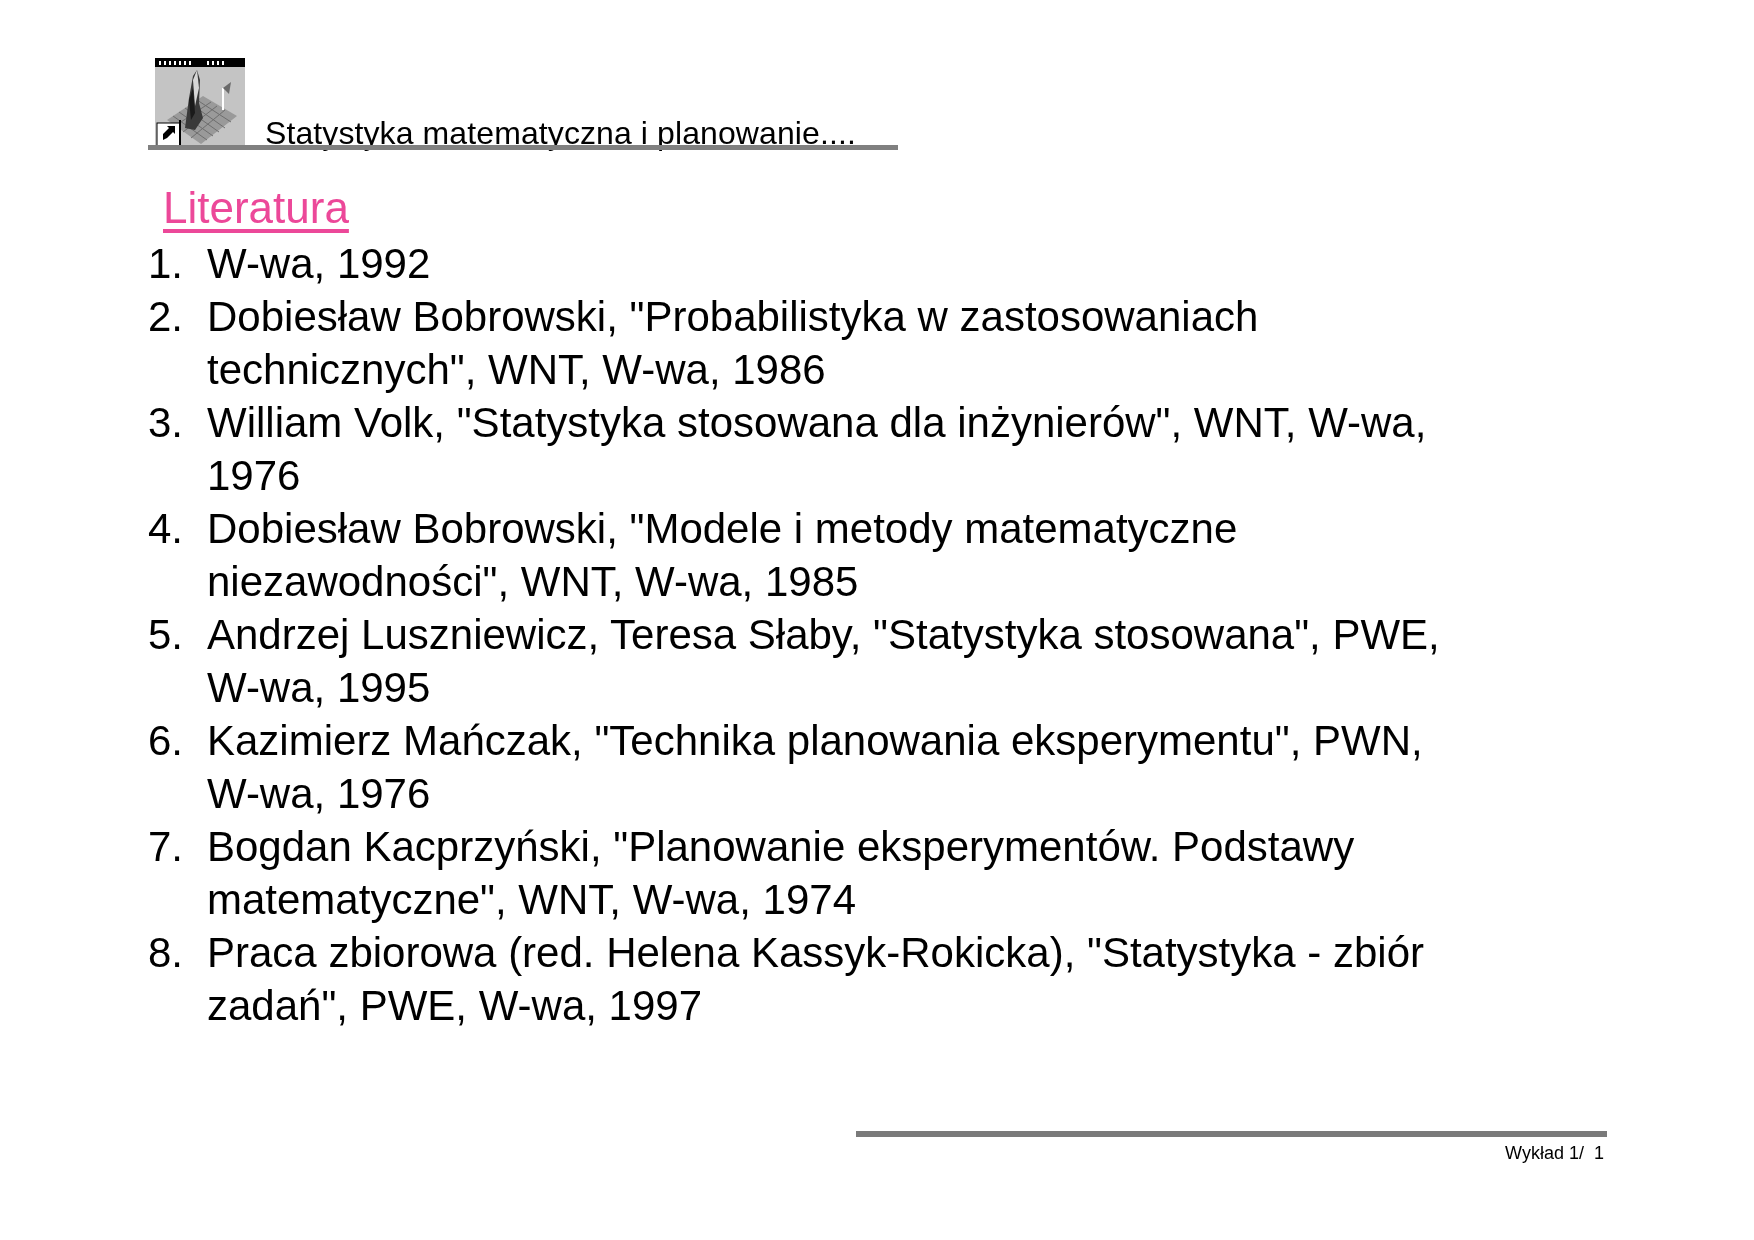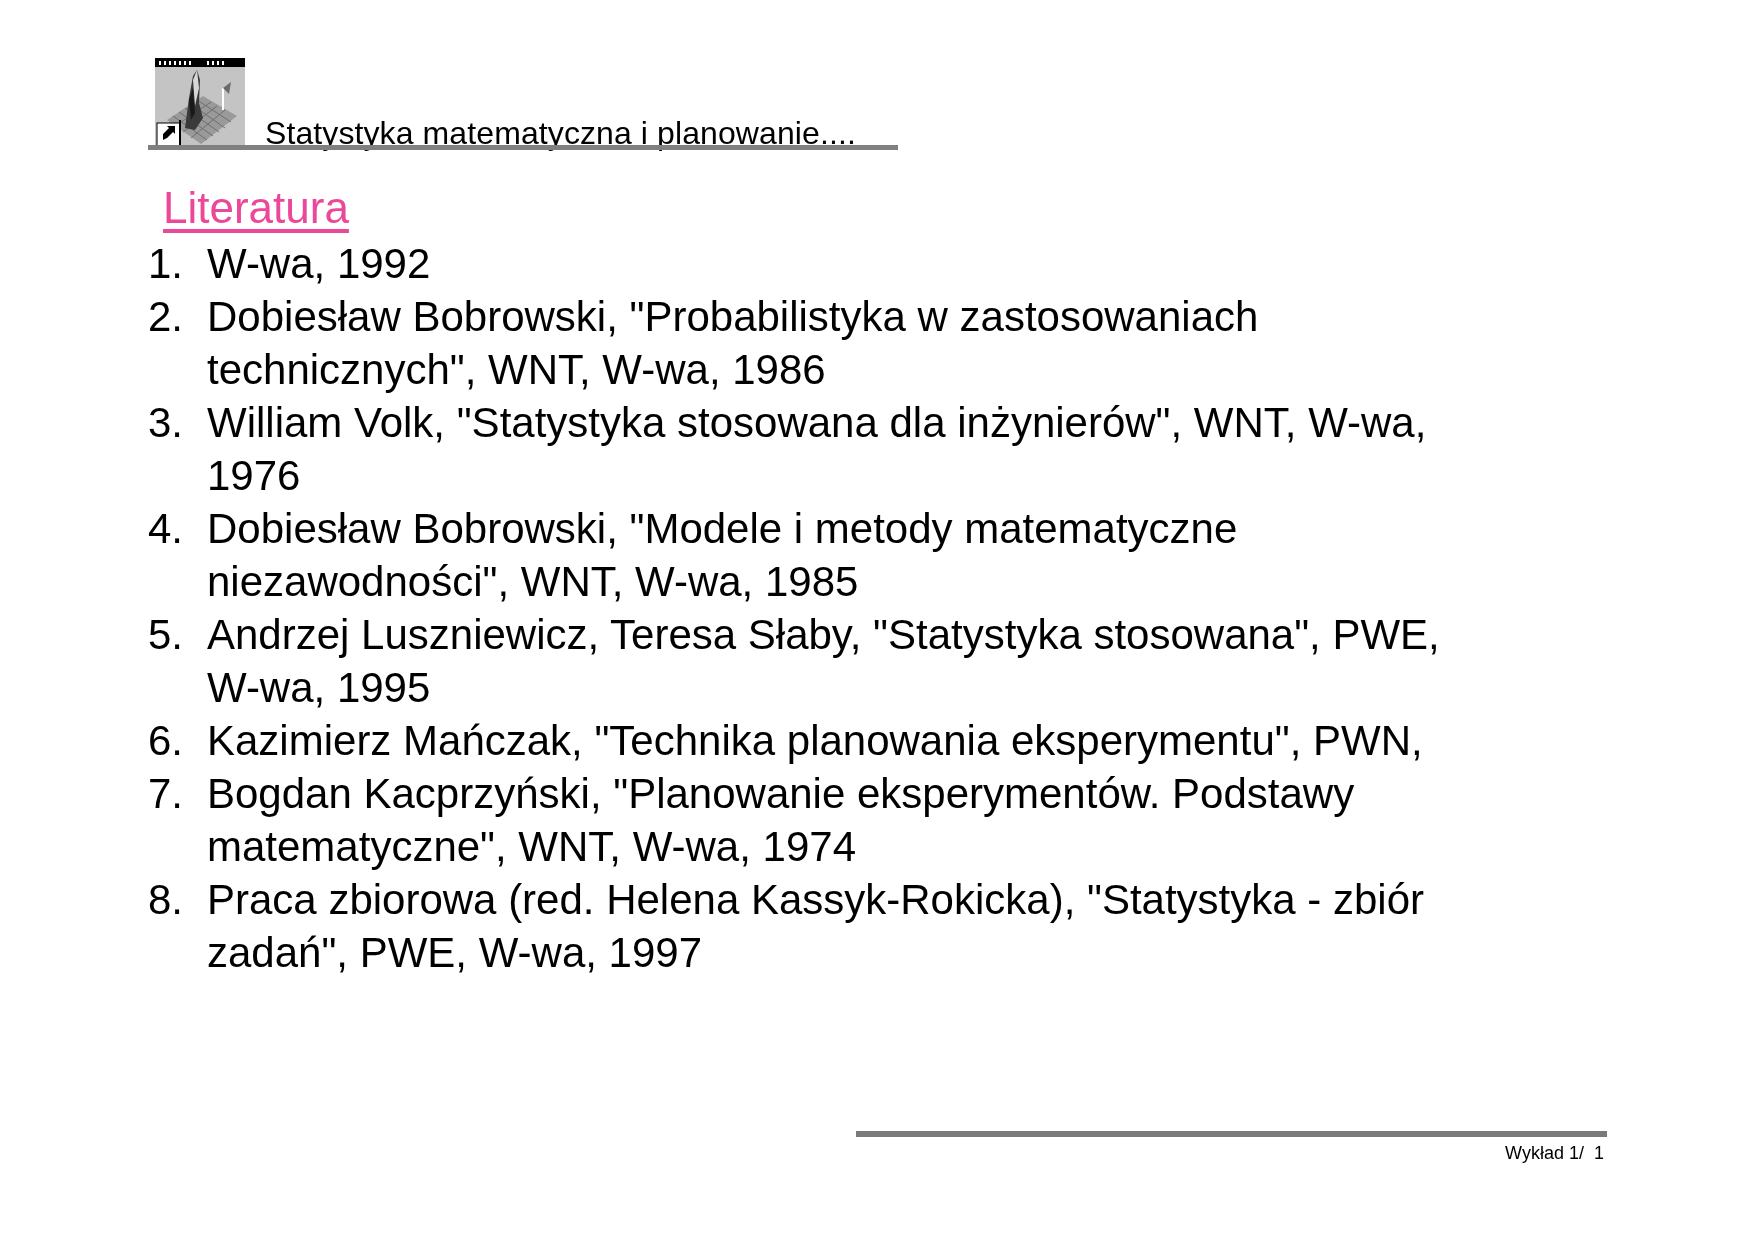--- a/index.html
+++ b/index.html
@@ -171,20 +171,21 @@
     <span class="ref-line">niezawodności", WNT, W-wa, 1985</span>
   </li>
   <li class="ref-item">
     <span class="ref-num">5.</span>
     <span class="ref-line">Andrzej Luszniewicz, Teresa Słaby, "Statystyka stosowana", PWE,</span>
     <span class="ref-line">W-wa, 1995</span>
   </li>
   <li class="ref-item">
     <span class="ref-num">6.</span>
     <span class="ref-line">Kazimierz Mańczak, "Technika planowania eksperymentu", PWN,</span>
+    <span class="ref-line">W-wa, 1976</span>
   </li>
   <li class="ref-item">
     <span class="ref-num">7.</span>
     <span class="ref-line">Bogdan Kacprzyński, "Planowanie eksperymentów. Podstawy</span>
     <span class="ref-line">matematyczne", WNT, W-wa, 1974</span>
   </li>
   <li class="ref-item">
     <span class="ref-num">8.</span>
     <span class="ref-line">Praca zbiorowa (red. Helena Kassyk-Rokicka), "Statystyka - zbiór</span>
     <span class="ref-line">zadań", PWE, W-wa, 1997</span>

